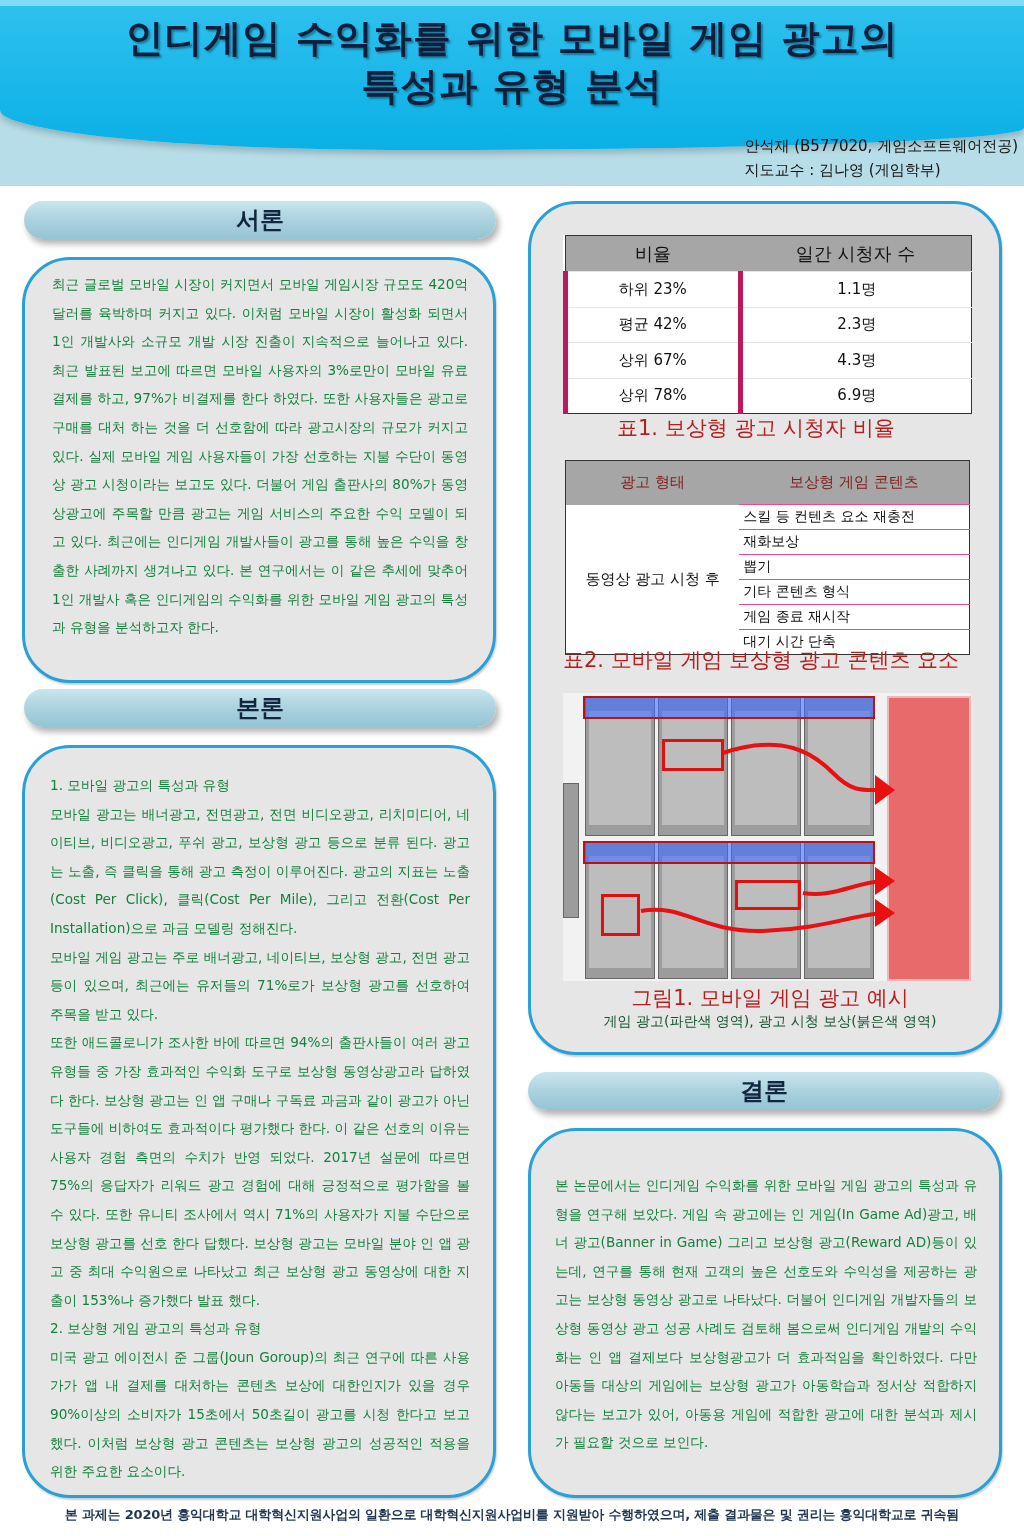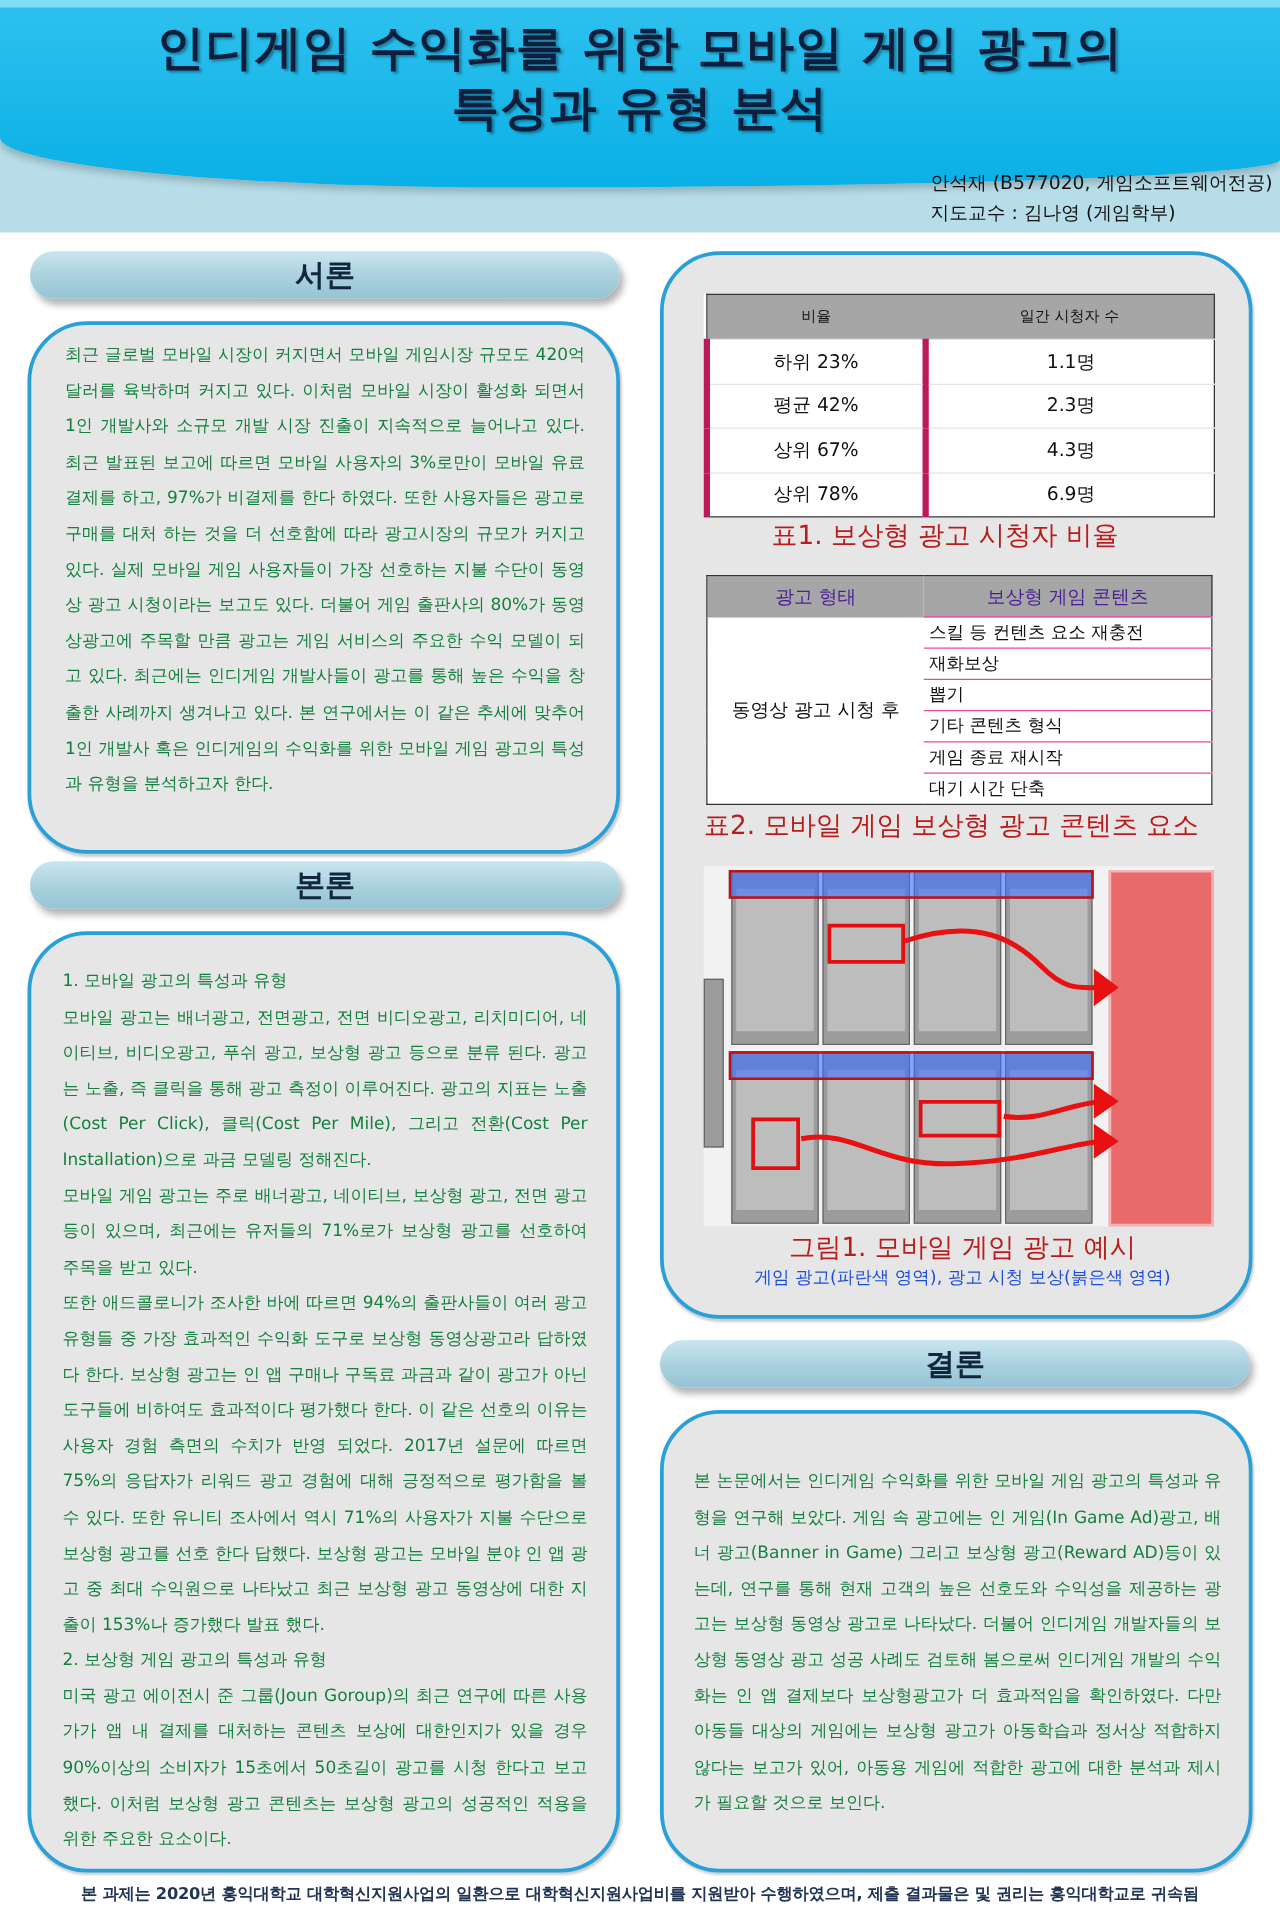--- a/index.html
+++ b/index.html
@@ -25,36 +25,36 @@
 
   
   .box { position: absolute; background: #e6e6e6; border: 3px solid #2aa0d8; border-radius: 48px;
     box-shadow: 1px 2px 2px rgba(0,0,0,0.2); }
   .txt { position: absolute; font-size: 13.6px; line-height: 28.6px; color: #15803d; text-align: justify; }
   .txt p { margin: 0; }
 
   
   table { border-collapse: collapse; position: absolute; background: #fff; }
   .t1 { left: 563px; top: 235px; width: 409px; border: 1px solid #333; }
-  .t1 th { background: #a6a6a6; font-weight: normal; font-size: 12px; height: 36px; color: #111; }
+  .t1 th { background: #a6a6a6; font-weight: normal; font-size: 18px; height: 36px; color: #111; }
   .t1 td { height: 35.5px; text-align: center; font-size: 15px; border-top: 1px solid #e4e4e4; border-left: 5px solid #be185d; color:#111; }
   .t2 { left: 565px; top: 460px; width: 405px; border: 1px solid #333; }
-  .t2 th { background: #a6a6a6; font-weight: normal; font-size: 15px; height: 33px; color: #4c1d95; }
+  .t2 th { background: #a6a6a6; font-weight: normal; font-size: 15px; height: 44px; color: #7f1d1d; }
   .t2 td { font-size: 14px; height: 25px; border-top: 1px solid #ec4899; padding-left: 4px; color:#111; }
   .t2 td.merged { text-align: center; padding-left: 0; border-top: none; font-size: 15px; }
   .caption { position: absolute; font-size: 21px; color: #b91c1c; }
 
   
   .fig { position: absolute; left: 563px; top: 693px; width: 408px; height: 288px; background: #f2f2f2; }
   .phone { position: absolute; background: #9c9c9c; border: 1px solid #666; }
   .phone-inner { position: absolute; left: 3px; right: 3px; top: 14px; bottom: 10px; background: #bdbdbd; }
   .ad-blue { position: absolute; background: rgba(60,110,255,0.6); border: 2px solid #c01010; }
   .reward { position: absolute; background: rgba(230,60,60,0.75); border: 2px solid #f3b6b6; }
   .redbox { position: absolute; border: 3px solid #e01010; }
-  .fig-sub { position: absolute; left: 540px; top: 1013px; width: 460px; text-align: center; font-size: 14px; color:#1d4ed8; }
+  .fig-sub { position: absolute; left: 540px; top: 1013px; width: 460px; text-align: center; font-size: 14px; color:#14532d; }
 
   .footer { position: absolute; left: 0; top: 1506px; width: 1024px; text-align: center; font-size: 13px; font-weight: bold; color: #1f3553; letter-spacing: -0.2px; }
 </style>
 </head>
 <body>
 
 <div class="hdr-band"></div>
 <div class="hdr-top"></div>
 <div class="hdr-top-line"></div>
 <div class="title">

